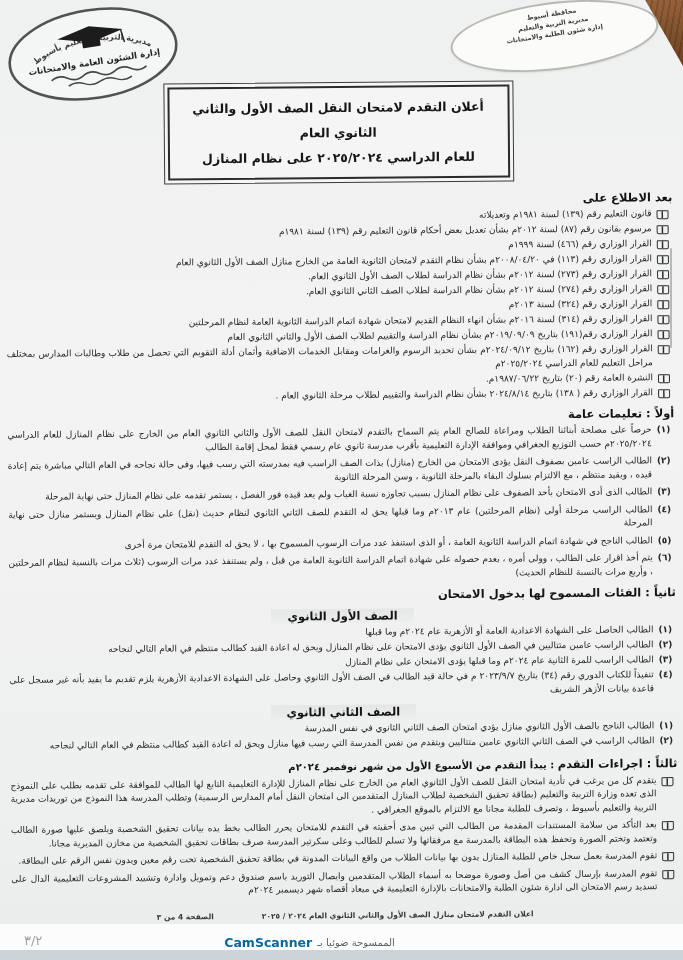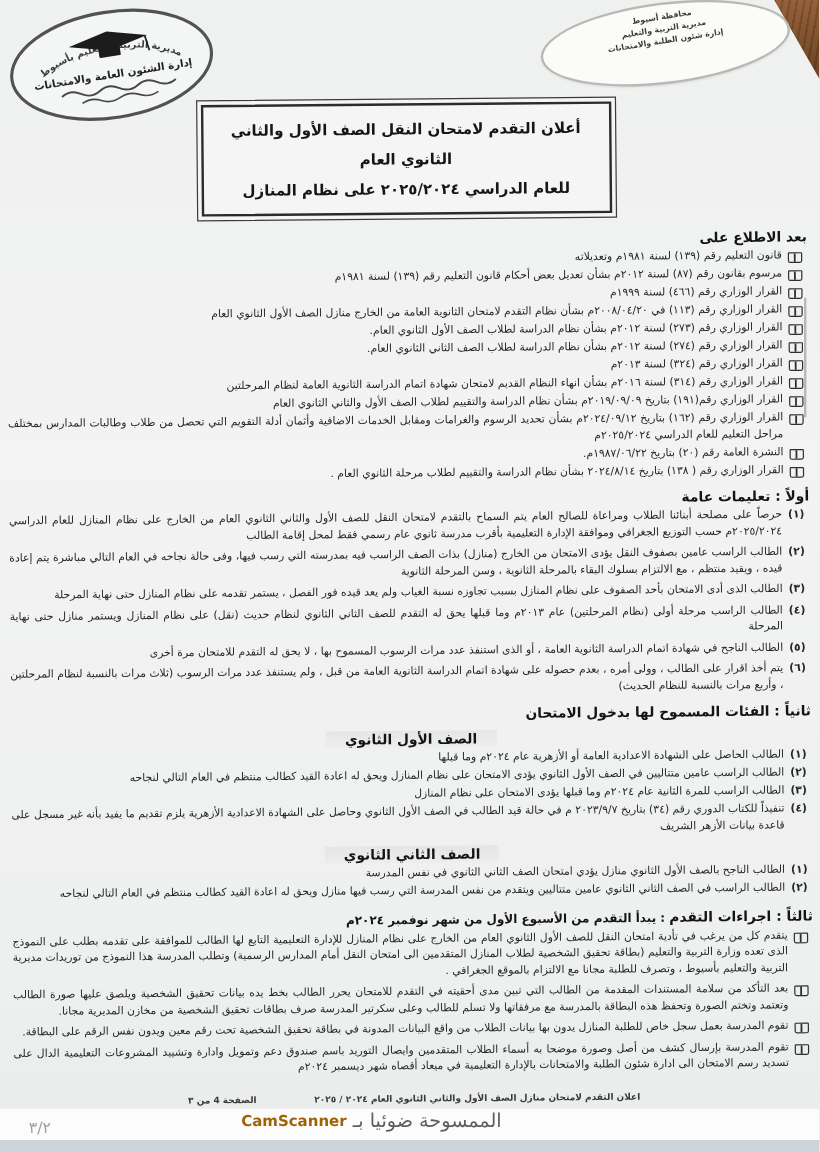--- a/index.html
+++ b/index.html
@@ -45,24 +45,24 @@
     border:1.2px solid #2e2e2e;border-radius:1px 1px 2px 2px;
     background:linear-gradient(#2e2e2e,#2e2e2e) 50% 0/1.5px 100% no-repeat;}
   .num{flex-shrink:0;font-weight:bold;font-size:9px;white-space:nowrap;}
   .proc-head{font-size:11px;margin:8px 0 4px;color:#141414;}
   .proc-head .b1{font-weight:bold;font-size:11.5px;}
   .proc-head .b2{font-weight:bold;font-size:10px;}
   .docfooter{display:flex;justify-content:center;gap:48px;margin-top:14px;
     font-size:7.5px;font-weight:bold;color:#3a3a3a;}
   
   .scanbar{position:absolute;bottom:10px;left:0;right:0;height:26px;background:#fcfcfc;
-    display:flex;align-items:flex-start;justify-content:center;}
+    display:flex;align-items:flex-end;justify-content:center;}
   .scantext{display:flex;align-items:center;gap:5px;transform:translateX(-32px);}
-  .scan-ar{font-size:16px;color:#5c5f61;}
-  .scan-brand{font-size:12.5px;font-weight:bold;color:#a16207;}
+  .scan-ar{font-size:10px;color:#5c5f61;}
+  .scan-brand{font-size:12.5px;font-weight:bold;color:#0369a1;}
   .pgmark{position:absolute;left:24px;bottom:2px;font-size:13px;color:#9aa0a4;}
   .bottomstrip{position:absolute;bottom:0;left:0;right:0;height:10px;background:#ccd4d9;}
 </style>
 </head>
 <body>
 
 <div class="sheet">
 
   <div class="wood"></div>
   <div class="edge-line"></div>

